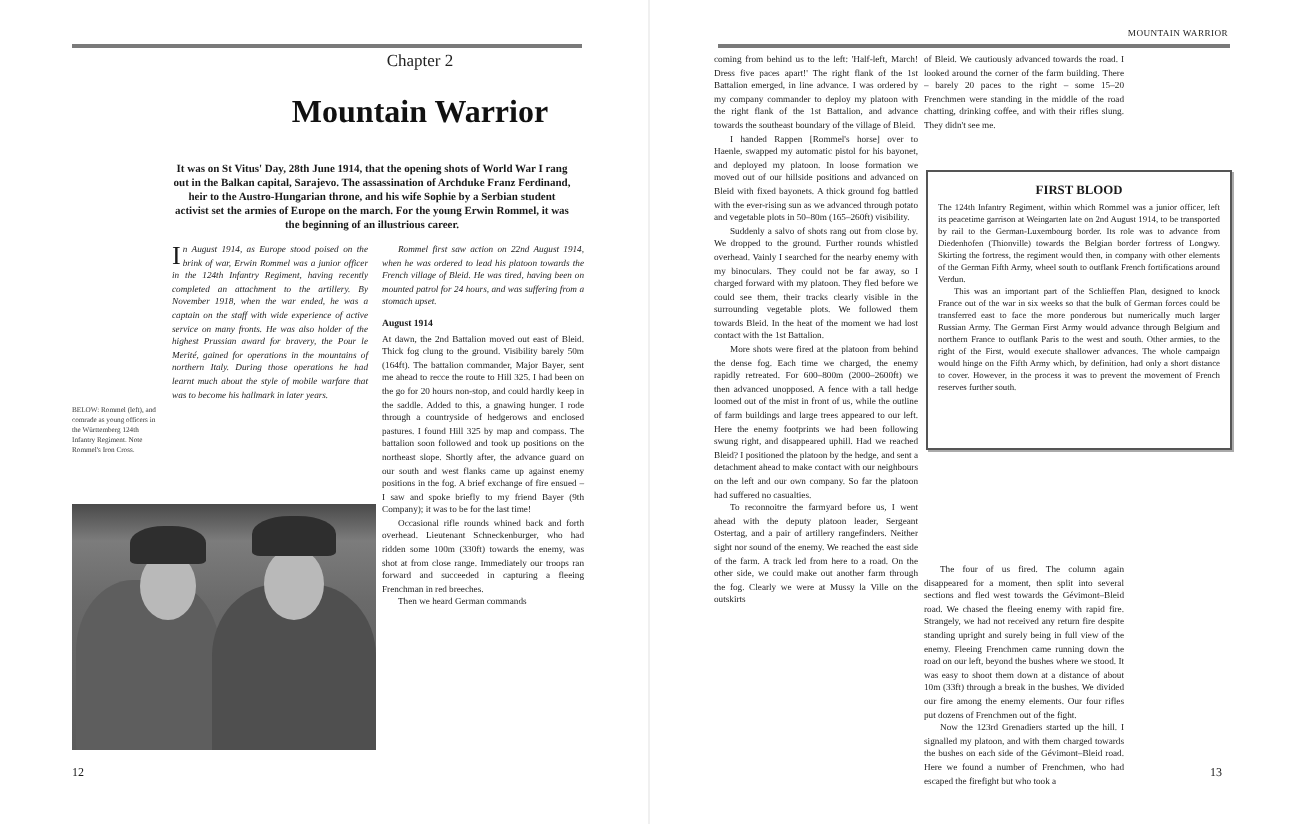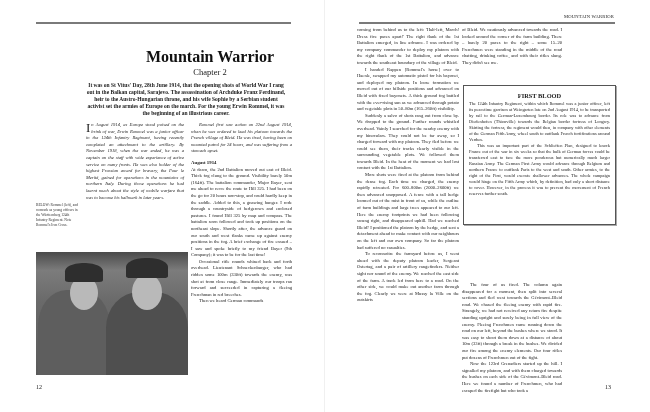--- a/index.html
+++ b/index.html
@@ -14,21 +14,21 @@
   .page-left { left: 0; width: 325px; }
   .page-right { left: 325px; width: 325px; }
   .gutter { position:absolute; left:324px; top:0; width:1px; height:412px; background:#f0f0f0; }
 
   .rule-top { position:absolute; height:2px; background:#7a7a7a; }
   .page-left .rule-top { left: 36px; top: 22px; width: 255px; }
   .page-right .rule-top { left: 34px; top: 22px; width: 256px; }
 
   .chapter-label {
     position:absolute; left: 160px; top: 25px; width: 100px;
-    text-align:center; font-size: 8.5px; color:#222;margin-top:42px;
+    text-align:center; font-size: 8.5px; color:#222;
   }
   .chapter-title {
     position:absolute; left: 100px; top: 48px; width: 220px;
     text-align:center; font-size: 16px; font-weight: bold; color:#111;
   }
   .intro {
     position:absolute; left: 86px; top: 82px; width: 200px;
     font-size: 5.5px; line-height: 7.1px; font-weight: bold; text-align:center;
   }
 

